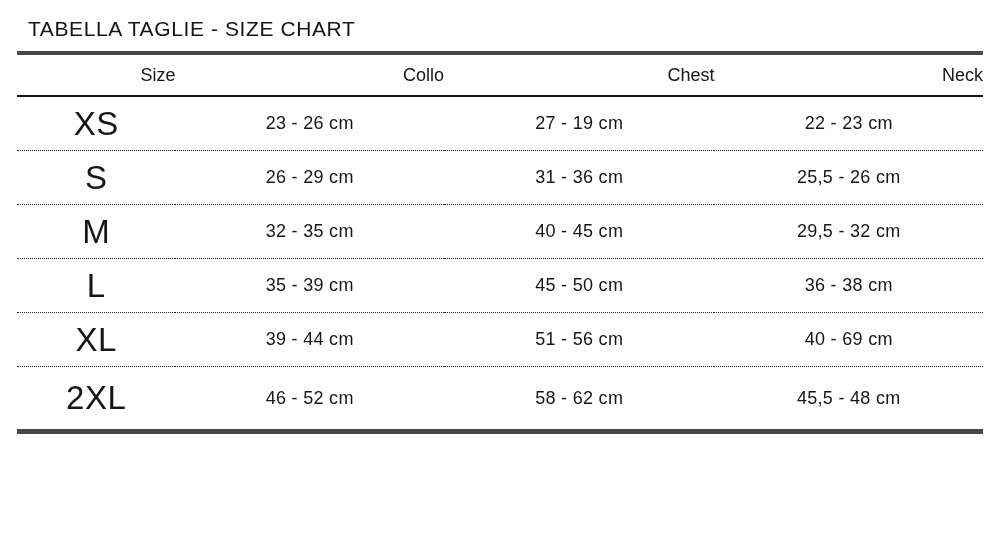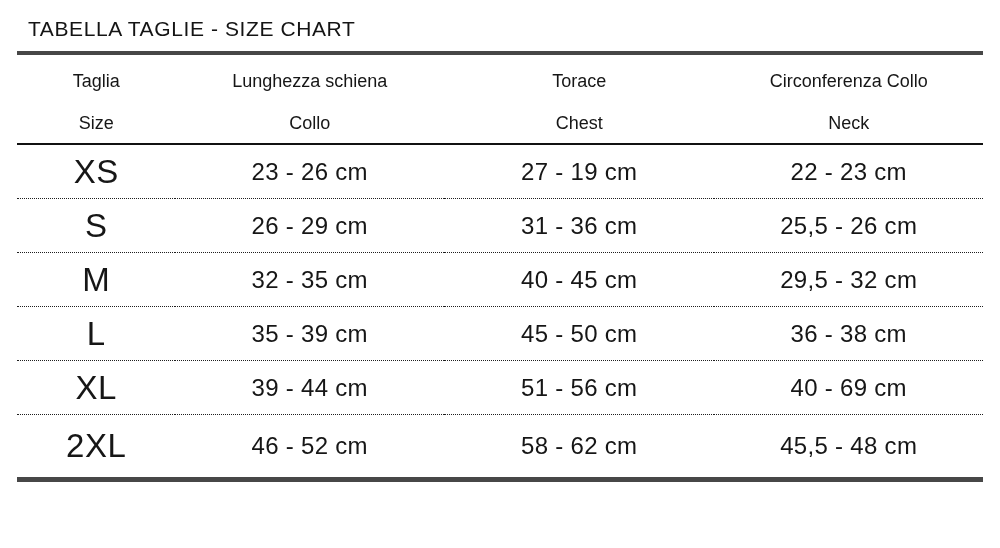--- a/index.html
+++ b/index.html
@@ -40,26 +40,26 @@
 
   thead th {
     font-weight: 400;
     font-size: 18px;
     text-align: center;
     vertical-align: middle;
     padding: 0;
     color: #161616;
   }
   tr.head-it th { height: 44px; padding-top: 4px; }
-  tr.head-en th { height: 40px; border-bottom: 2px solid #111111; }
+  tr.head-en th { height: 40px; border-bottom: 2px solid #111111; text-align: right; }
 
   tbody td {
     text-align: center;
     vertical-align: middle;
-    font-size: 24px;
+    font-size: 18px;
     padding: 0;
     height: 53px;
     border-bottom: 1px dotted #1f1f1f;
     color: #161616;
     letter-spacing: 0.3px;
   }
   tbody tr:last-child td {
     height: 62px;
     border-bottom: none;
   }
@@ -76,26 +76,20 @@
   <div class="title">TABELLA TAGLIE - SIZE CHART</div>
 
   <table class="size-chart">
     <colgroup>
       <col class="c-size">
       <col class="c-length">
       <col class="c-chest">
       <col class="c-neck">
     </colgroup>
     <thead>
-      <tr class="head-it">
-        <th>Taglia</th>
-        <th>Lunghezza schiena</th>
-        <th>Torace</th>
-        <th>Circonferenza Collo</th>
-      </tr>
       <tr class="head-en">
         <th>Size</th>
         <th>Collo</th>
         <th>Chest</th>
         <th>Neck</th>
       </tr>
     </thead>
     <tbody>
       <tr>
         <td class="size-cell">XS</td>

